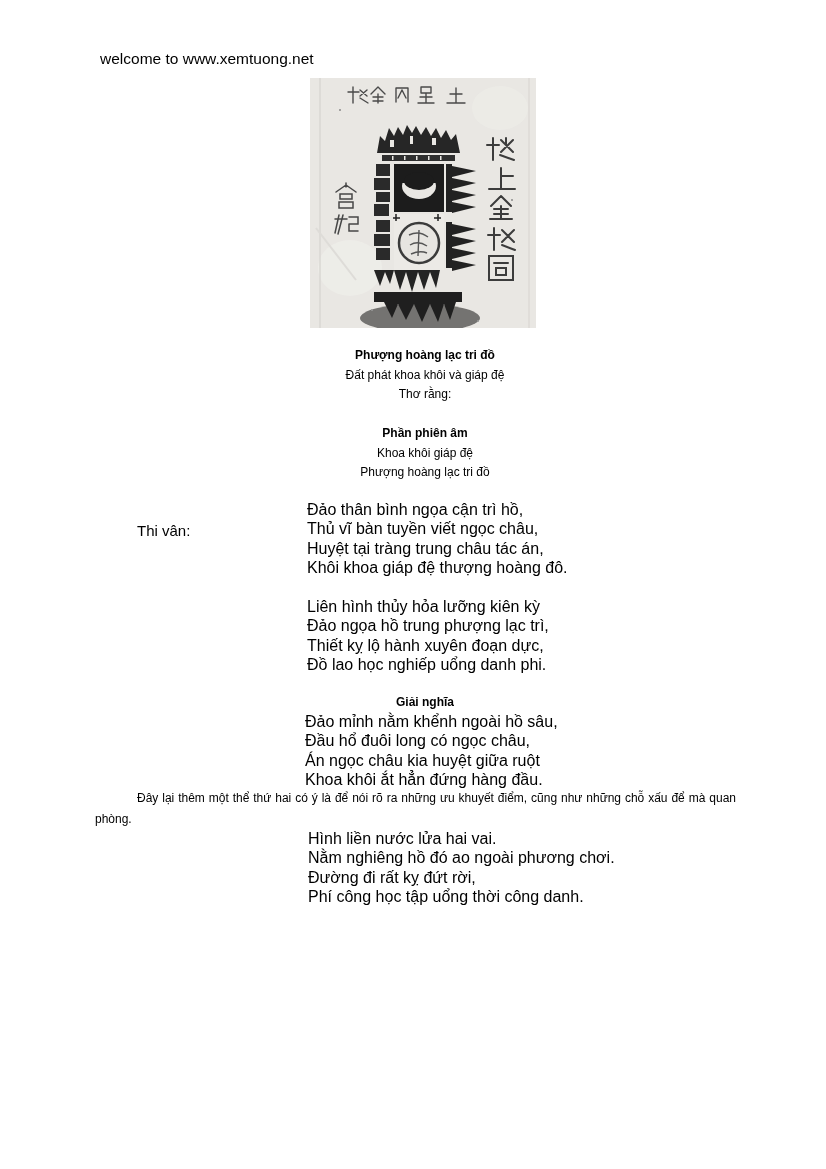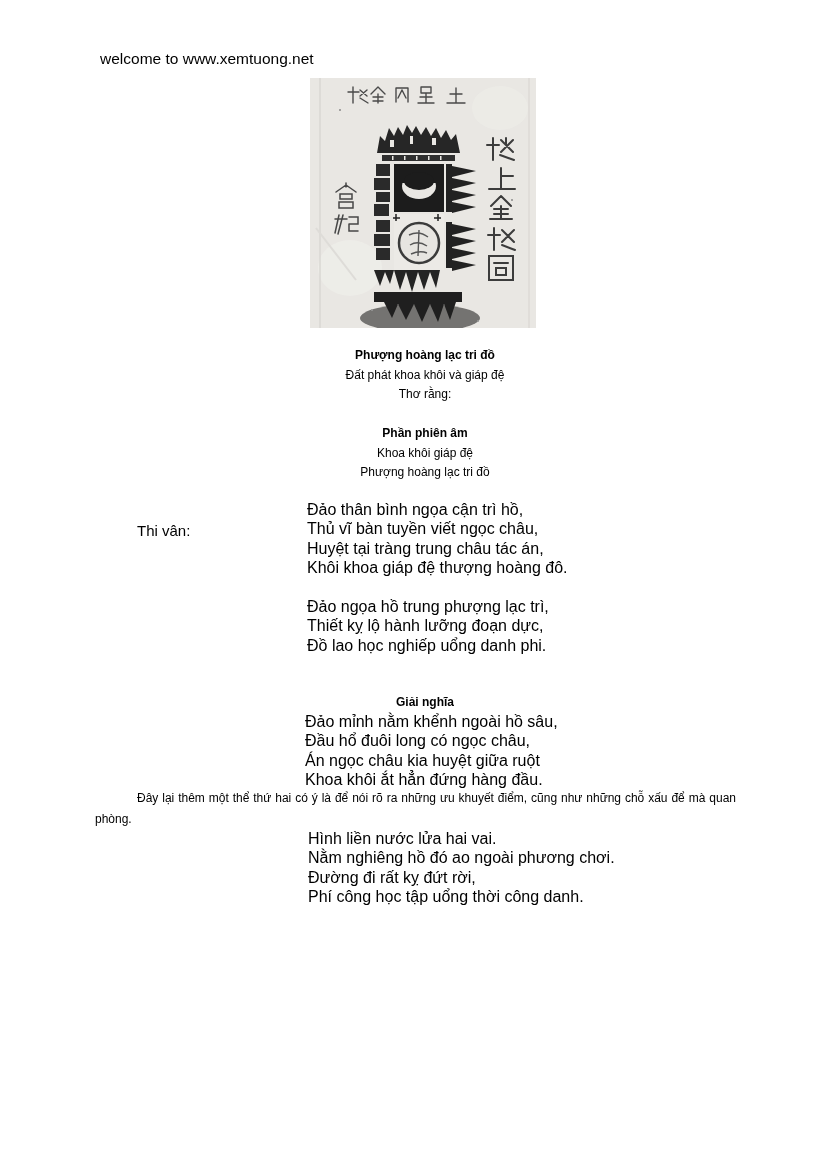--- a/index.html
+++ b/index.html
@@ -151,22 +151,23 @@
   <div class="thivan">Thi vân:</div>
 
   <div class="stanza s1">
     <div>Đảo thân bình ngọa cận trì hồ,</div>
     <div>Thủ vĩ bàn tuyền viết ngọc châu,</div>
     <div>Huyệt tại tràng trung châu tác án,</div>
     <div>Khôi khoa giáp đệ thượng hoàng đô.</div>
   </div>
 
   <div class="stanza s2">
+    <div>Liên hình thủy hỏa lưỡng kiên kỳ</div>
     <div>Đảo ngọa hồ trung phượng lạc trì,</div>
-    <div>Thiết kỵ lộ hành lưỡng đoạn dực,</div>
+    <div>Thiết kỵ lộ hành xuyên đoạn dực,</div>
     <div>Đồ lao học nghiếp uổng danh phi.</div>
   </div>
 
   <div class="center-col giainghia-head">
     <div class="bold">Giải nghĩa</div>
   </div>
 
   <div class="stanza s3">
     <div>Đảo mỉnh nằm khểnh ngoài hồ sâu,</div>
     <div>Đầu hổ đuôi long có ngọc châu,</div>

